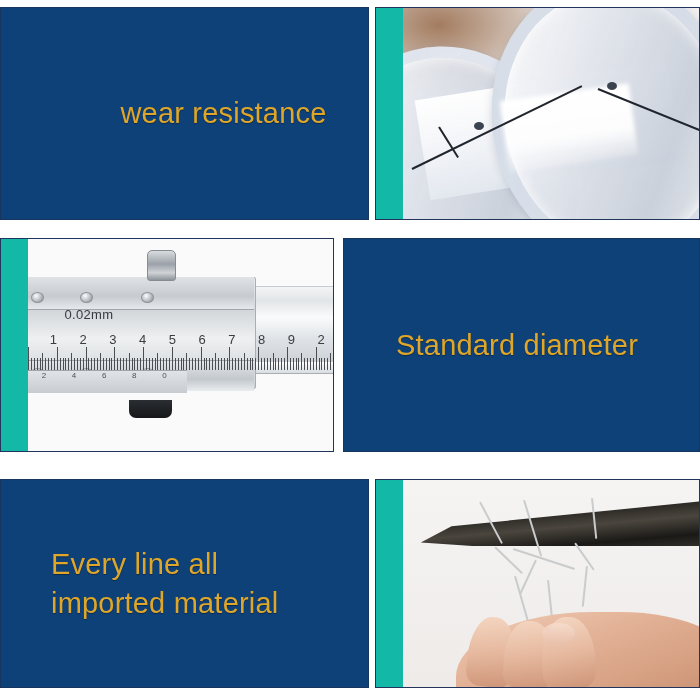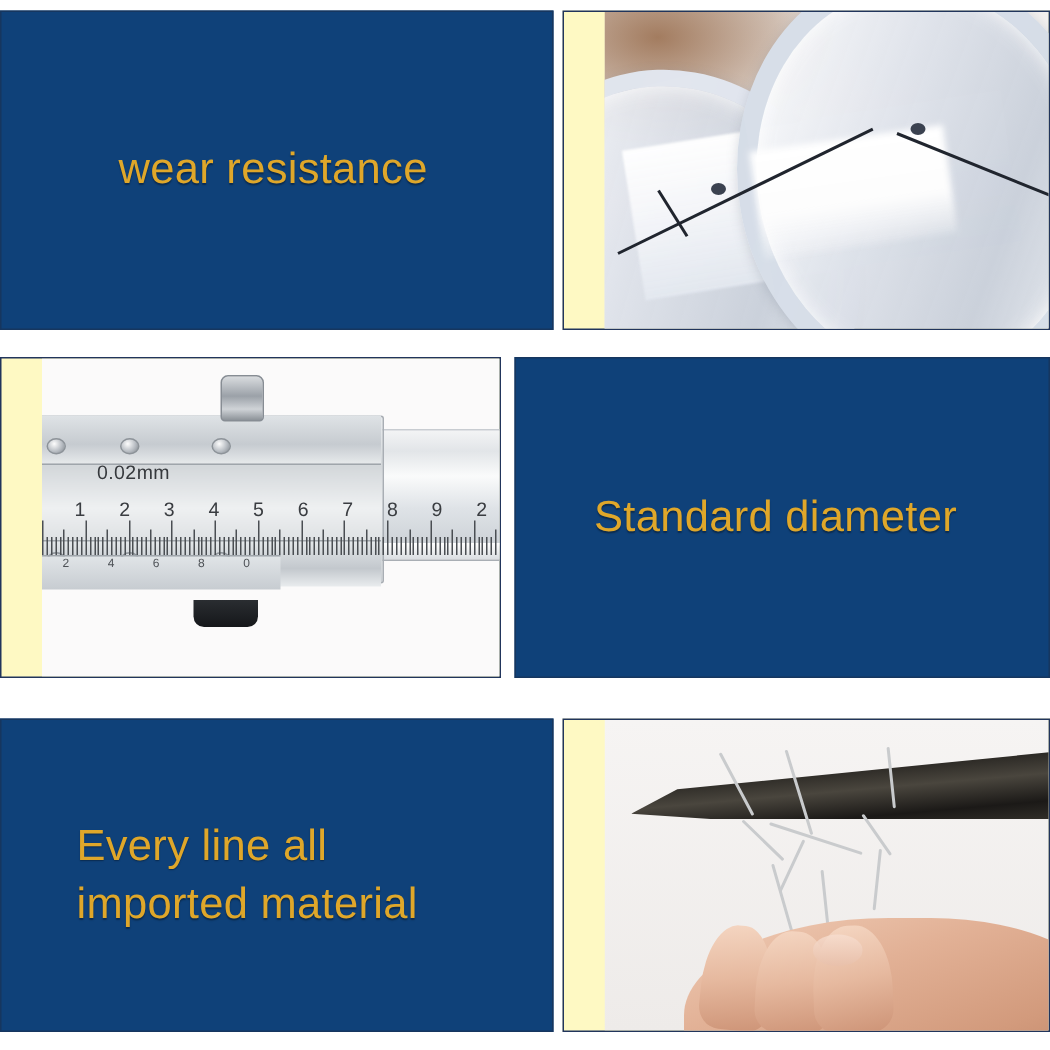--- a/index.html
+++ b/index.html
@@ -49,21 +49,21 @@
   }
   .cap-every {
     font-size: 29px;
     padding-left: 50px;
   }
   .cap-every .line { display: block; }
 
   
   .photo-panel {
     border: 1px solid #21355c;
-    background: #fef9c3;
+    background: #14b8a6;
     padding-left: 27px;
   }
   .photo-inner {
     position: relative;
     width: 100%;
     height: 100%;
     overflow: hidden;
   }
 
   
@@ -257,21 +257,21 @@
     background: linear-gradient(180deg,#f7ded0,#e8c0ab);
     border-radius: 50%;
     opacity: .8;
   }
 </style>
 </head>
 <body>
 
 <div class="collage">
 
-  <div class="panel blue-panel" style="left:0px; top:7px; width:369px; height:213px;">
+  <div class="panel blue-panel" style="left:0px; top:7px; width:369px; height:213px;justify-content:center;">
     <div class="caption cap-wear">wear resistance</div>
   </div>
 
   <div class="panel photo-panel" style="left:375px; top:7px; width:325px; height:213px;">
     <div class="photo-inner">
       <div class="spool-bg"></div>
       <div class="spool-flange spool-f1"></div>
       <div class="spool-core"></div>
       <div class="spool-flange spool-f2"></div>
       <div class="spool-hi"></div>

